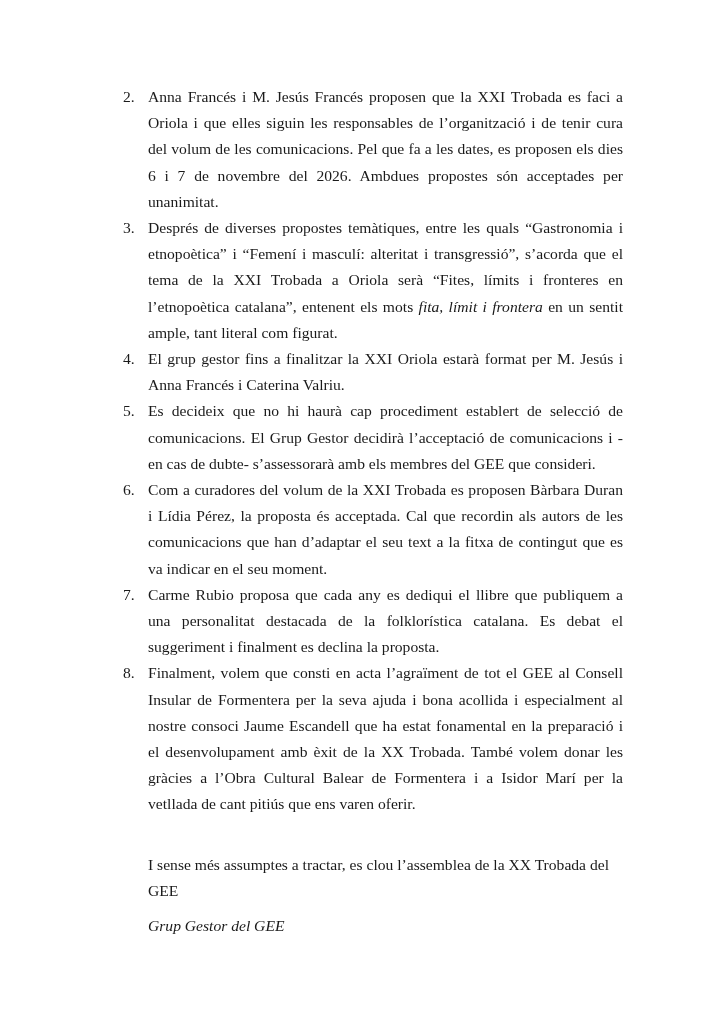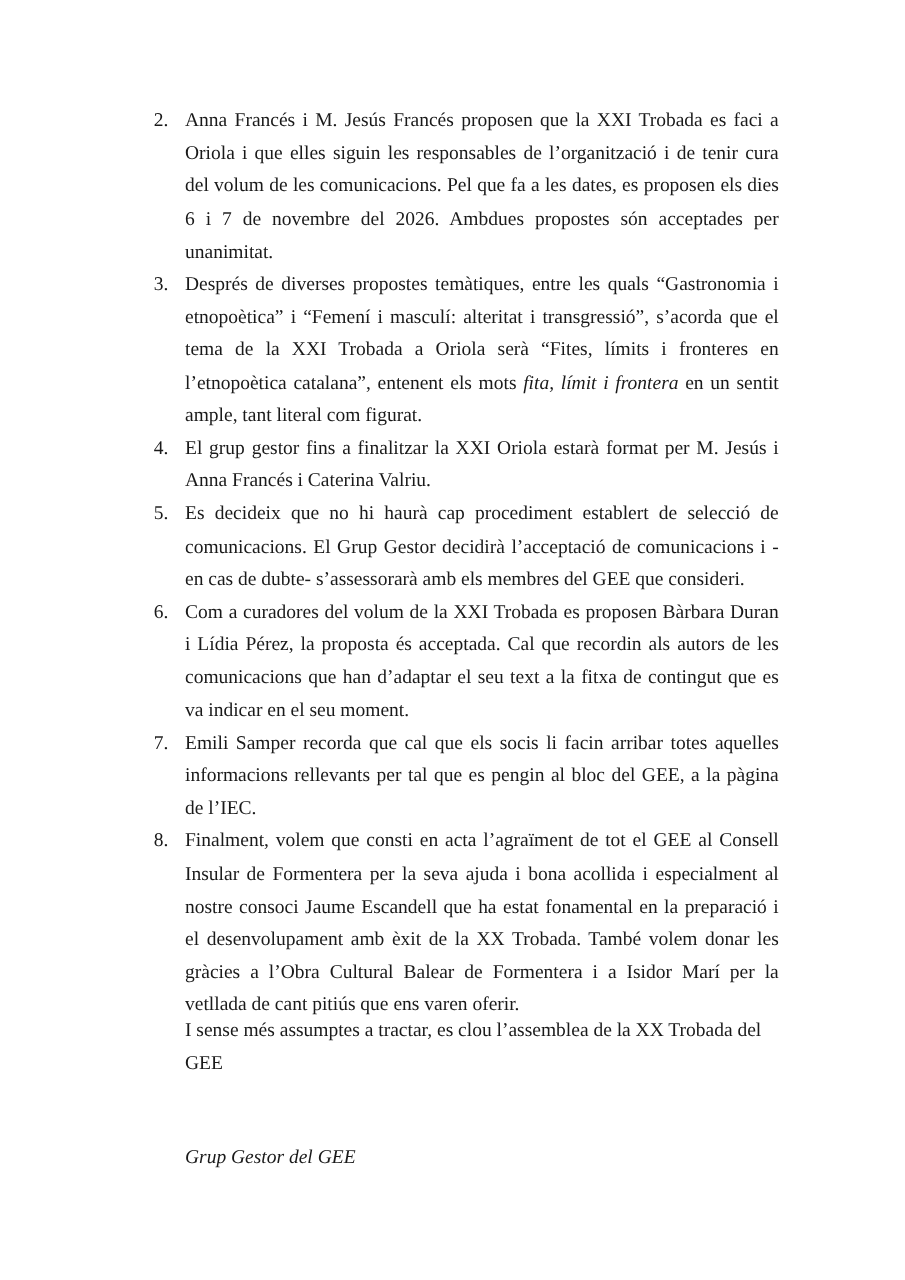--- a/index.html
+++ b/index.html
@@ -48,21 +48,21 @@
     .item .para {
       display: block;
     }
     .item .sub {
       display: block;
       text-align: justify;
     }
     .closing {
       position: absolute;
       left: 148px;
-      top: 812px;
+      top: 852px;
       width: 480px;
       font-size: 15.6px;
       line-height: 26px;
       margin: 0;
     }
     .signature {
       position: absolute;
       left: 148px;
       top: 913px;
       font-size: 15.6px;
@@ -92,21 +92,21 @@
     <li class="item">
       <span class="num">5.</span>
       <span class="para">Es decideix que no hi haurà cap procediment establert de selecció de comunicacions. El Grup Gestor decidirà l’acceptació de comunicacions i -en cas de dubte- s’assessorarà amb els membres del GEE que consideri.</span>
     </li>
     <li class="item">
       <span class="num">6.</span>
       <span class="para">Com a curadores del volum de la XXI Trobada es proposen Bàrbara Duran i Lídia Pérez, la proposta és acceptada. Cal que recordin als autors de les comunicacions que han d’adaptar el seu text a la fitxa de contingut que es va indicar en el seu moment.</span>
     </li>
     <li class="item">
       <span class="num">7.</span>
-      <span class="sub">Emili Samper recorda que cal que els socis li facin arribar totes aquelles informacions rellevants per tal que es pengin al bloc del GEE, a la pàgina de l’IEC.</span>
+      <span class="para">Carme Rubio proposa que cada any es dediqui el llibre que publiquem a una personalitat destacada de la folklorística catalana. Es debat el suggeriment i finalment es declina la proposta.</span>
     </li>
     <li class="item">
       <span class="num">8.</span>
       <span class="para">Finalment, volem que consti en acta l’agraïment de tot el GEE al Consell Insular de Formentera per la seva ajuda i bona acollida i especialment al nostre consoci Jaume Escandell que ha estat fonamental en la preparació i el desenvolupament amb èxit de la XX Trobada. També volem donar les gràcies a l’Obra Cultural Balear de Formentera i a Isidor Marí per la vetllada de cant pitiús que ens varen oferir.</span>
     </li>
   </ol>
 
   <p class="closing">I sense més assumptes a tractar, es clou l’assemblea de la XX Trobada del GEE</p>
   <p class="signature">Grup Gestor del GEE</p>
 </div>

